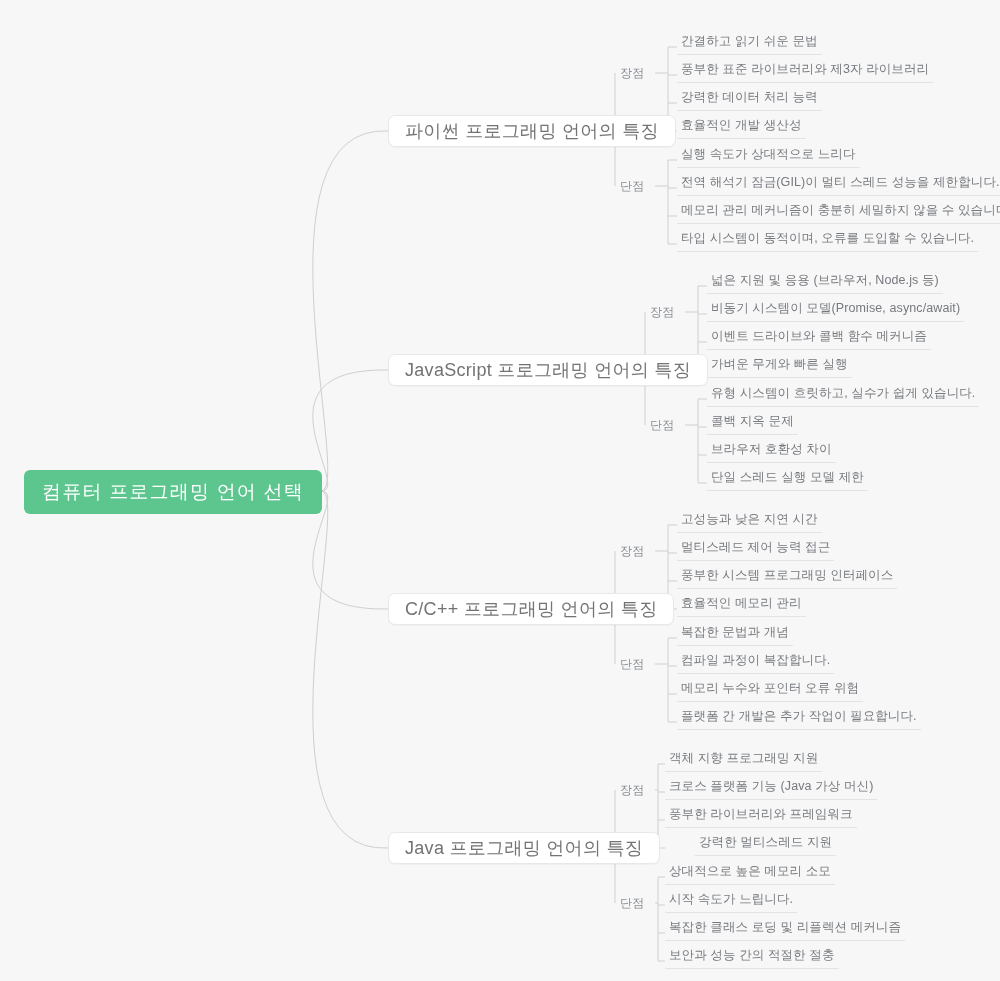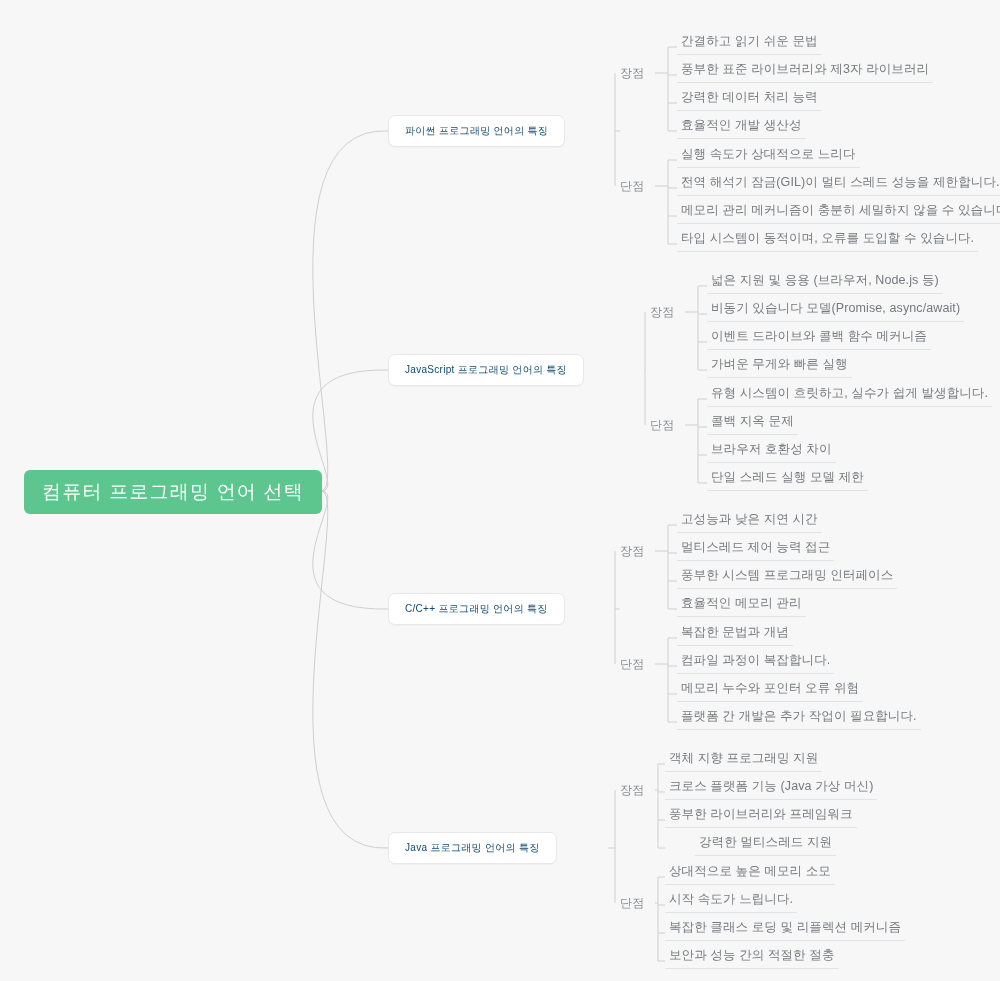--- a/index.html
+++ b/index.html
@@ -62,22 +62,22 @@
     box-sizing: border-box;
     display: flex;
     align-items: center;
     justify-content: center;
     padding: 0 16px;
     height: 32px;
     z-index: 3;
     box-shadow: 0 1px 1px rgba(0,0,0,0.03);
   }
   .branch-node .branch-label {
-    font-size: 10px;
-    color: #0c4a6e;
+    font-size: 18px;
+    color: #737373;
     white-space: nowrap;
     letter-spacing: .3px;
   }
   
   .group-label {
     position: absolute;
     font-size: 12px;
     color: #8a8f95;
     white-space: nowrap;
     z-index: 3;
@@ -195,24 +195,24 @@
       <div class="leaf-node" style="left: 677px; top: 146px;">실행 속도가 상대적으로 느리다</div>
       <div class="leaf-node" style="left: 677px; top: 174px;">전역 해석기 잠금(GIL)이 멀티 스레드 성능을 제한합니다.</div>
       <div class="leaf-node" style="left: 677px; top: 202px;">메모리 관리 메커니즘이 충분히 세밀하지 않을 수 있습니다.</div>
       <div class="leaf-node" style="left: 677px; top: 230px;">타입 시스템이 동적이며, 오류를 도입할 수 있습니다.</div>
       <div class="branch-node" style="left: 388px; top: 354px;">
         <span class="branch-label">JavaScript 프로그래밍 언어의 특징</span>
       </div>
       <div class="group-label" style="left: 650px; top: 304px;">장점</div>
       <div class="group-label" style="left: 650px; top: 417px;">단점</div>
       <div class="leaf-node" style="left: 707px; top: 272px;">넓은 지원 및 응용 (브라우저, Node.js 등)</div>
-      <div class="leaf-node" style="left: 707px; top: 300px;">비동기 있습니다 모델(Promise, async/await)</div>
+      <div class="leaf-node" style="left: 707px; top: 300px;">비동기 시스템이 모델(Promise, async/await)</div>
       <div class="leaf-node" style="left: 707px; top: 328px;">이벤트 드라이브와 콜백 함수 메커니즘</div>
       <div class="leaf-node" style="left: 707px; top: 356px;">가벼운 무게와 빠른 실행</div>
-      <div class="leaf-node" style="left: 707px; top: 385px;">유형 시스템이 흐릿하고, 실수가 쉽게 발생합니다.</div>
+      <div class="leaf-node" style="left: 707px; top: 385px;">유형 시스템이 흐릿하고, 실수가 쉽게 있습니다.</div>
       <div class="leaf-node" style="left: 707px; top: 413px;">콜백 지옥 문제</div>
       <div class="leaf-node" style="left: 707px; top: 441px;">브라우저 호환성 차이</div>
       <div class="leaf-node" style="left: 707px; top: 469px;">단일 스레드 실행 모델 제한</div>
       <div class="branch-node" style="left: 388px; top: 593px;">
         <span class="branch-label">C/C++ 프로그래밍 언어의 특징</span>
       </div>
       <div class="group-label" style="left: 620px; top: 543px;">장점</div>
       <div class="group-label" style="left: 620px; top: 656px;">단점</div>
       <div class="leaf-node" style="left: 677px; top: 511px;">고성능과 낮은 지연 시간</div>
       <div class="leaf-node" style="left: 677px; top: 539px;">멀티스레드 제어 능력 접근</div>

